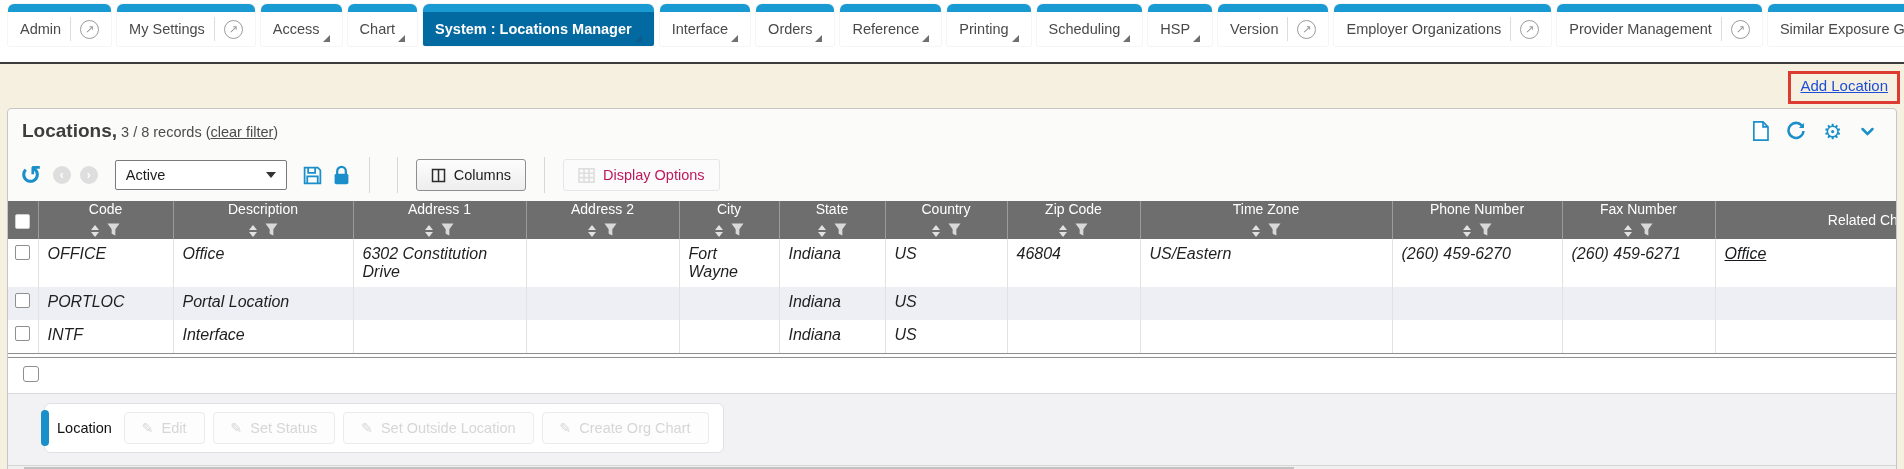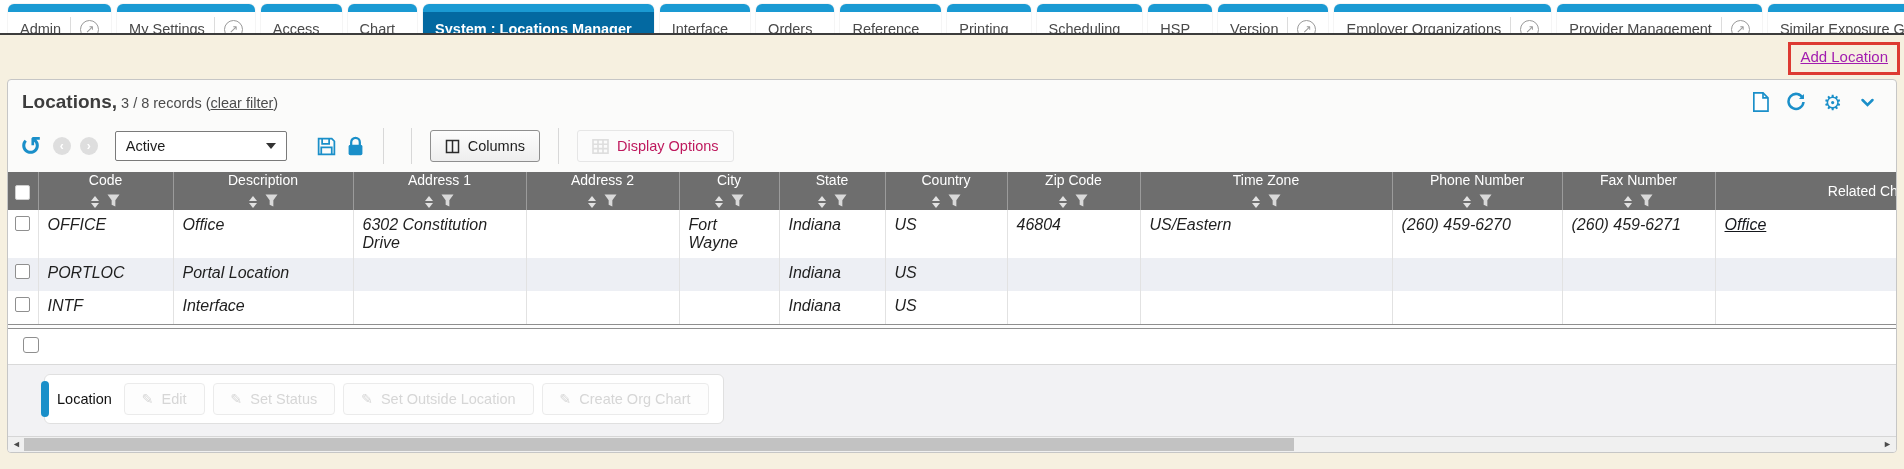--- a/index.html
+++ b/index.html
@@ -6,21 +6,21 @@
   html,body { width:1904px; height:469px; overflow:hidden; }
   body {
     font-family: "Liberation Sans", "DejaVu Sans", sans-serif;
     font-size: 14px; color:#1f1f1f; background:#f6f0e0;
   }
 
   
   .tabbar {
     background:#ffffff; border-bottom:2px solid #3c3c3c;
     padding:4px 6px 2px 8px; display:flex; gap:6px;
-    white-space:nowrap; overflow:hidden; height:35px; align-items:stretch;
+    white-space:nowrap; overflow:hidden; height:64px; align-items:stretch;
   }
   .tab {
     display:flex; align-items:center; padding:0 12px;
     background:#fff; border-top:8px solid #1a9ad3;
     border-radius:6px 6px 2px 2px; height:42px;
     color:#4a4a4a; font-size:14.5px; cursor:pointer; flex:0 0 auto;
     box-shadow:0 0 0 1px rgba(0,0,0,0.04);
   }
   .tab.active { background:#0369a1; color:#ffffff; font-weight:bold; }
   .tab-sep { width:1px; height:24px; background:#dcdcdc; margin:0 9px; }
@@ -30,21 +30,21 @@
   }
   .fold {
     width:0; height:0; border-left:7px solid transparent;
     border-bottom:7px solid #6f6f6f; align-self:flex-end; margin:0 0 4px 3px;
   }
   .tab.active .fold { border-bottom-color:#0c5c8d; }
 
   
   .addloc-row { display:flex; justify-content:flex-end; padding:7px 4px 4px 0; height:44px; }
   .annotation-box { border:3px solid #dd3a32; padding:3px 9px 4px 9px; }
-  .addloc { color:#a21caf; text-decoration:underline; font-size:15px; cursor:pointer; }
+  .addloc { color:#1d4ed8; text-decoration:underline; font-size:15px; cursor:pointer; }
 
   
   .panel {
     margin:0 7px; background:#fbfbfa; border:1px solid #c6c6c6;
     border-radius:4px; overflow:hidden;
   }
   .panel-header { display:flex; justify-content:space-between; align-items:center; padding:11px 14px 9px 14px; }
   .ph-left { font-size:14.5px; color:#4c4c4c; }
   .ph-title { font-weight:bold; font-size:19px; color:#3d3d3d; }
   .ph-clear { text-decoration:underline; cursor:pointer; color:#4c4c4c; }
@@ -55,21 +55,21 @@
   
   .toolbar { display:flex; align-items:center; gap:9px; padding:6px 10px 8px 12px; background:#fbfbfa; }
   .undo-glyph { font-size:26px; color:#1a8fc9; font-weight:bold; line-height:1; cursor:pointer; margin-right:2px; }
   .navbtn {
     width:18px; height:18px; border-radius:50%; background:#dedede; color:#ffffff;
     font-size:12px; font-weight:bold; display:flex; align-items:center; justify-content:center;
   }
   .select-box {
     width:172px; height:30px; border:1px solid #7a7a7a; border-radius:2px; background:#fff;
     display:flex; align-items:center; justify-content:space-between; padding:0 10px;
-    font-size:14.5px; color:#1c1c1c; cursor:pointer; margin:0 20px 0 8px;
+    font-size:14.5px; color:#1c1c1c; cursor:pointer; margin:0 6px 0 8px;
   }
   .select-chevron { width:0; height:0; border-left:5px solid transparent; border-right:5px solid transparent; border-top:6px solid #333; }
   .tb-icon { display:flex; align-items:center; cursor:pointer; }
   .tb-sep { width:1px; height:36px; background:#d8d8d8; margin:0 9px; }
   .btn {
     height:32px; display:flex; align-items:center; gap:8px; padding:0 14px;
     background:linear-gradient(#fdfdfd,#eeeeee); border:1px solid #8f8f8f; border-radius:3px;
     font-size:14.5px; color:#1c1c1c; cursor:pointer; font-family:inherit;
   }
   .btn.disabled {

